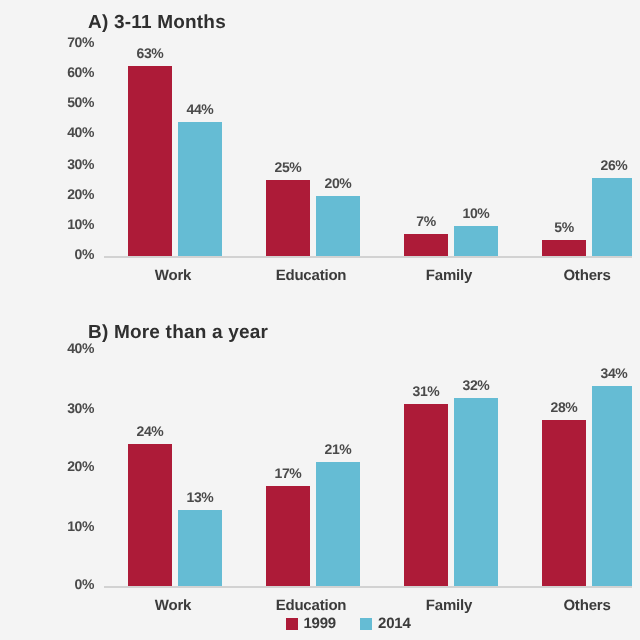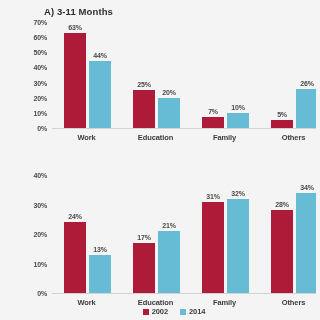--- a/index.html
+++ b/index.html
@@ -197,20 +197,21 @@
             <div class="bar-label s0" style="bottom: 9.57143px;">5%</div>
             <div class="bar s1" style="height: 39.3714px; background: rgb(101, 188, 212);"></div>
             <div class="bar-label s1" style="bottom: 41.3714px;">26%</div>
             <div class="cat-label" style="width: 69px;">Others</div>
           </div>
         </div>
     </div>
   </div>
 
   <div class="panel" id="panel-b">
+    <div class="panel-title">B) More than a year</div>
 
     <div class="plot" id="plot-b">
       <div class="y-axis" id="yaxis-b">
           <div class="y-tick" style="top: 0px;">40%</div>
           <div class="y-tick" style="top: 29.5px;">30%</div>
           <div class="y-tick" style="top: 59px;">20%</div>
           <div class="y-tick" style="top: 88.5px;">10%</div>
           <div class="y-tick" style="top: 118px;">0%</div>
         </div>
       <div class="baseline" id="baseline-b"></div>
@@ -242,21 +243,21 @@
             <div class="bar s1" style="height: 100.3px; background: rgb(101, 188, 212);"></div>
             <div class="bar-label s1" style="bottom: 102.3px;">34%</div>
             <div class="cat-label" style="width: 69px;">Others</div>
           </div>
         </div>
     </div>
 
     <div class="legend" id="legend">
         <div class="legend-item">
           <span class="legend-swatch" style="background: rgb(173, 27, 56);"></span>
-          <span class="legend-label">2002</span>
+          <span class="legend-label">1999</span>
         </div>
         <div class="legend-item">
           <span class="legend-swatch" style="background: rgb(101, 188, 212);"></span>
           <span class="legend-label">2014</span>
         </div>
       </div>
   </div>
 
 </div>
 

